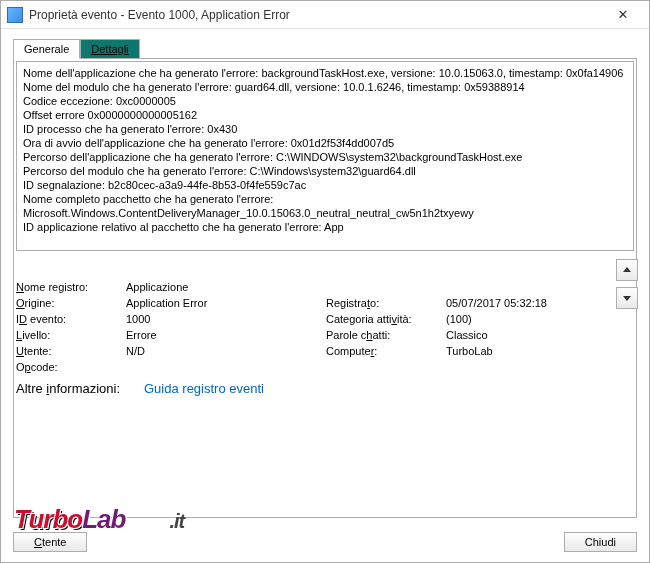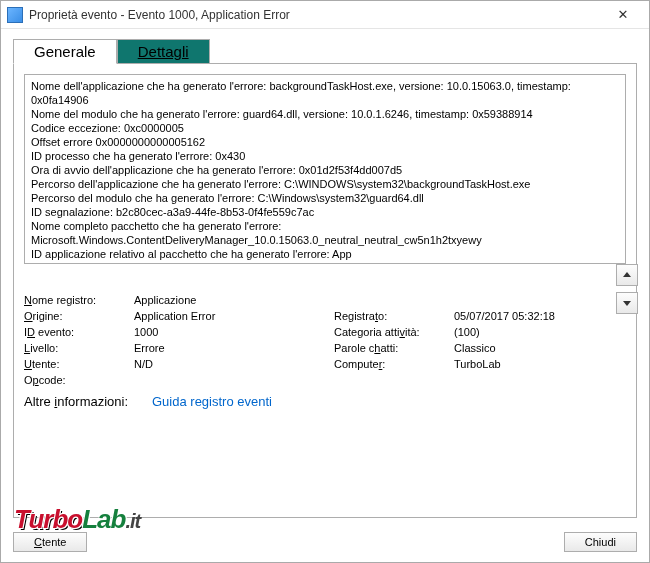--- a/index.html
+++ b/index.html
@@ -60,39 +60,39 @@
       position: relative;
     }
     .tabs {
       display: flex;
       gap: 0;
       margin-bottom: 0;
       position: relative;
       z-index: 2;
     }
     .tab {
-      padding: 3px 20px;
-      border: 1px solid #adadad;
-      background: #fff;
-      font-size: 15px;
+      padding: 3px 10px;
+      border: 1px solid #adadad;
+      background: #fff;
+      font-size: 11px;
       cursor: pointer;
       position: relative;
     }
     .tab.active {
       border-bottom: 1px solid #fff;
       background: #fff;
     }
     .tab:not(.active) {
       background: #0f766e;
       border-bottom: 1px solid #adadad;
     }
     .tab-panel {
       border: 1px solid #adadad;
       margin-top: -1px;
-      padding: 10px;
+      padding: 2px;
       flex: 1;
       display: flex;
       flex-direction: column;
       position: relative;
     }
     .error-text-box {
       border: 1px solid #adadad;
       background: #fff;
       padding: 4px 6px;
       font-size: 11px;
@@ -177,26 +177,27 @@
       font-size: 26px;
       font-style: italic;
       color: #000;
       letter-spacing: -1px;
     }
     .logo .turbo {
       color: #c8102e;
       text-shadow: 1px 1px 0 #fff, -1px -1px 0 #fff, 1px -1px 0 #fff, -1px 1px 0 #fff, 2px 2px 0 #000;
     }
     .logo .lab {
-      color: #15803d;
+      color: #701a75;
       text-shadow: 1px 1px 0 #fff, -1px -1px 0 #fff, 1px -1px 0 #fff, -1px 1px 0 #fff;
     }
     .logo .it {
       color: #444;
       font-size: 20px;
+      margin-left: 44px;
     }
   </style>
 </head>
 <body>
 
 <div class="window">
   <div class="titlebar">
     <div class="titlebar-icon"></div>
     <div class="titlebar-title">Proprietà evento - Evento 1000, Application Error</div>
     <div class="close-btn">✕</div>

